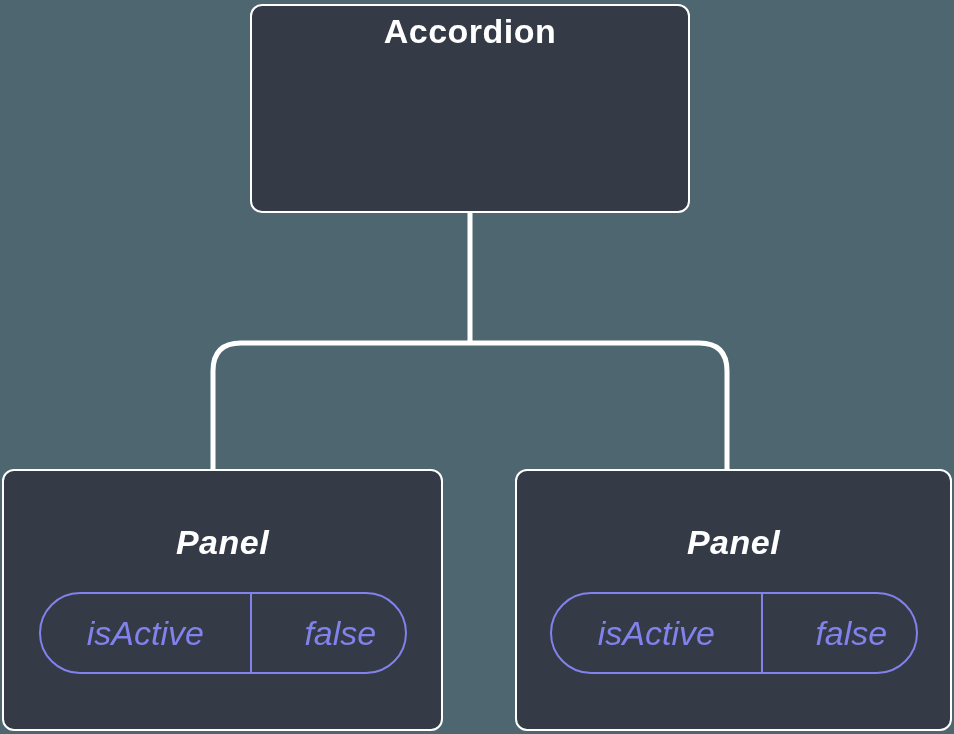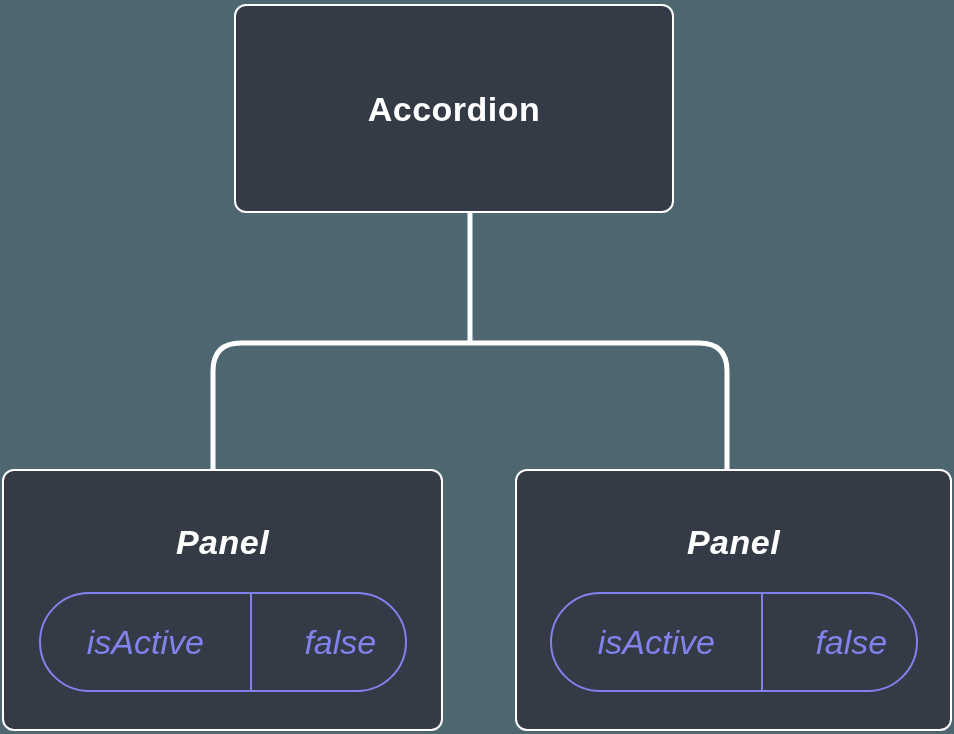--- a/index.html
+++ b/index.html
@@ -26,26 +26,26 @@
     stroke-width: 5;
   }
   .node {
     position: absolute;
     box-sizing: border-box;
     background: #343a46;
     border: 2.5px solid #ffffff;
     border-radius: 12px;
   }
   .root-node {
-    left: 234px;
+    left: 250px;
     top: 4px;
     width: 440px;
     height: 209px;
     display: flex;
-    align-items: center;
+    align-items: flex-start;
     justify-content: center;
   }
   .node-label {
     color: #ffffff;
     font-size: 34px;
     font-weight: 600;
     letter-spacing: 0.5px;
     line-height: 50px;
     white-space: nowrap;
   }
@@ -57,21 +57,21 @@
     align-items: center;
     padding-top: 46px;
     font-style: italic;
   }
   .panel-left  { left: 2px;   width: 441px; }
   .panel-right { left: 515px; width: 437px; }
   .state-pill {
     box-sizing: border-box;
     margin-top: 25px;
     width: 368px;
-    height: 100px;
+    height: 82px;
     border: 2px solid #8282ec;
     border-radius: 50px;
     display: flex;
     align-items: stretch;
     overflow: hidden;
   }
   .state-cell {
     display: flex;
     align-items: center;
     justify-content: center;

